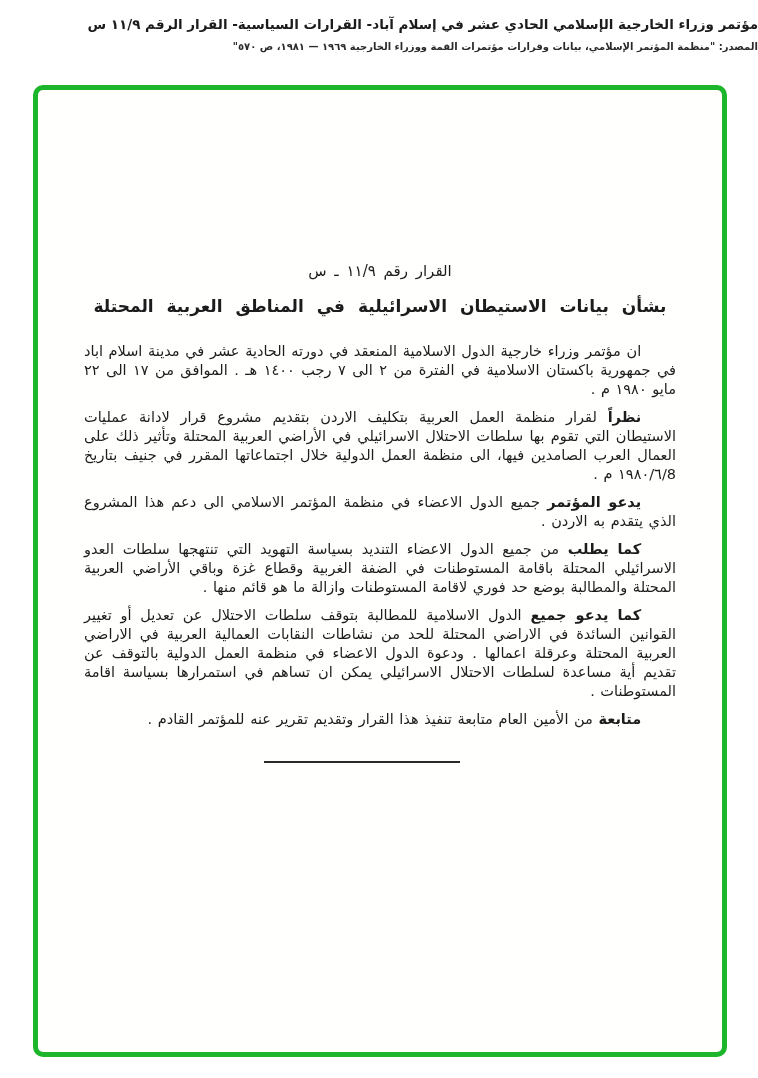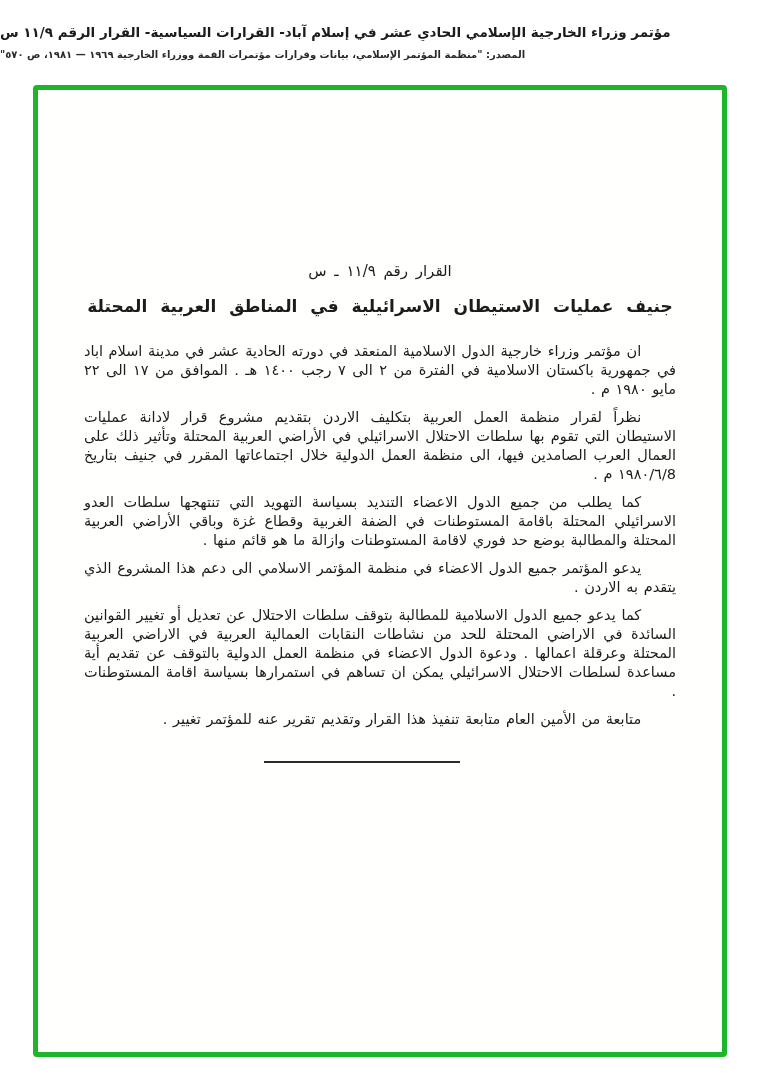--- a/index.html
+++ b/index.html
@@ -6,40 +6,40 @@
   html, body { background: #ffffff; }
   body {
     width: 758px; height: 1078px;
     position: relative;
     overflow: hidden;
     font-family: "DejaVu Sans", sans-serif;
     color: var(--ink, #1c1c1c);
   }
   .page-header {
     direction: rtl;
-    text-align: left;
-    padding-top: 24px;
+    text-align: right;
+    padding-top: 16px;
   }
   .hdr-line1 {
     font-size: 13.5px;
     font-weight: bold;
     letter-spacing: 0.2px;
   }
   .hdr-line2 {
     font-size: 10px;
     font-weight: bold;
     margin-top: 9px;
     color: #2a2a2a;
   }
   .doc-frame {
     position: absolute;
     left: 33px; top: 85px;
     width: 694px; height: 972px;
     border: 5px solid var(--frame-green, #1db52a);
-    border-radius: 4px;
+    border-radius: 10px;
     direction: rtl;
     padding: 172px 46px 0 46px;
     background: #fffffe;
   }
   .res-number {
     text-align: center;
     font-size: 15px;
     margin-bottom: 16px;
     word-spacing: 3px;
   }
@@ -51,47 +51,47 @@
     margin-bottom: 26px;
   }
   .para {
     font-size: 14.5px;
     line-height: 19px;
     text-align: justify;
     text-indent: 2.4em;
     margin-bottom: 9px;
     word-spacing: 1px;
   }
-  .para .lead { font-weight: normal; }
+  .para .lead { font-weight: bold; }
   .para.no-bold-lead .lead { font-weight: normal; }
   .divider {
     width: 196px;
     border-top: 2px solid #2a2a2a;
     margin: 32px auto 0;
     transform: translateX(-18px);
   }
 </style>
 </head>
 <body>
 
 <div class="page-header">
   <div class="hdr-line1">مؤتمر وزراء الخارجية الإسلامي الحادي عشر في إسلام آباد- القرارات السياسية- القرار الرقم ١١/٩ س</div>
   <div class="hdr-line2">المصدر: "منظمة المؤتمر الإسلامي، بيانات وقرارات مؤتمرات القمة ووزراء الخارجية ١٩٦٩ — ١٩٨١، ص ٥٧٠"</div>
 </div>
 
 <div class="doc-frame">
   <div class="res-number">القرار رقم ١١/٩ ـ س</div>
-  <h1 class="res-title">جنيف عمليات الاستيطان الاسرائيلية في المناطق العربية المحتلة</h1>
+  <h1 class="res-title">بشأن بيانات الاستيطان الاسرائيلية في المناطق العربية المحتلة</h1>
 
   <p class="para no-bold-lead"><span class="lead">ان</span><span> مؤتمر وزراء خارجية الدول الاسلامية المنعقد في دورته الحادية عشر في مدينة اسلام اباد في جمهورية باكستان الاسلامية في الفترة من ٢ الى ٧ رجب ١٤٠٠ هـ . الموافق من ١٧ الى ٢٢ مايو ١٩٨٠ م .</span></p>
 
   <p class="para"><span class="lead">نظراً</span><span> لقرار منظمة العمل العربية بتكليف الاردن بتقديم مشروع قرار لادانة عمليات الاستيطان التي تقوم بها سلطات الاحتلال الاسرائيلي في الأراضي العربية المحتلة وتأثير ذلك على العمال العرب الصامدين فيها، الى منظمة العمل الدولية خلال اجتماعاتها المقرر في جنيف بتاريخ ١٩٨٠/٦/8 م .</span></p>
 
+  <p class="para"><span class="lead">يدعو المؤتمر</span><span> جميع الدول الاعضاء في منظمة المؤتمر الاسلامي الى دعم هذا المشروع الذي يتقدم به الاردن .</span></p>
+
   <p class="para"><span class="lead">كما يطلب</span><span> من جميع الدول الاعضاء التنديد بسياسة التهويد التي تنتهجها سلطات العدو الاسرائيلي المحتلة باقامة المستوطنات في الضفة الغربية وقطاع غزة وباقي الأراضي العربية المحتلة والمطالبة بوضع حد فوري لاقامة المستوطنات وازالة ما هو قائم منها .</span></p>
-
-  <p class="para"><span class="lead">يدعو المؤتمر</span><span> جميع الدول الاعضاء في منظمة المؤتمر الاسلامي الى دعم هذا المشروع الذي يتقدم به الاردن .</span></p>
 
   <p class="para"><span class="lead">كما يدعو جميع</span><span> الدول الاسلامية للمطالبة بتوقف سلطات الاحتلال عن تعديل أو تغيير القوانين السائدة في الاراضي المحتلة للحد من نشاطات النقابات العمالية العربية في الاراضي العربية المحتلة وعرقلة اعمالها . ودعوة الدول الاعضاء في منظمة العمل الدولية بالتوقف عن تقديم أية مساعدة لسلطات الاحتلال الاسرائيلي يمكن ان تساهم في استمرارها بسياسة اقامة المستوطنات .</span></p>
 
-  <p class="para"><span class="lead">متابعة</span><span> من الأمين العام متابعة تنفيذ هذا القرار وتقديم تقرير عنه للمؤتمر تغيير .</span></p>
+  <p class="para"><span class="lead">متابعة</span><span> من الأمين العام متابعة تنفيذ هذا القرار وتقديم تقرير عنه للمؤتمر القادم .</span></p>
 
   <div class="divider"></div>
 </div>
 
 </body></html>

